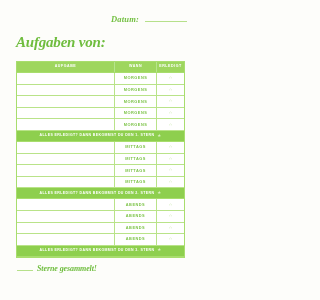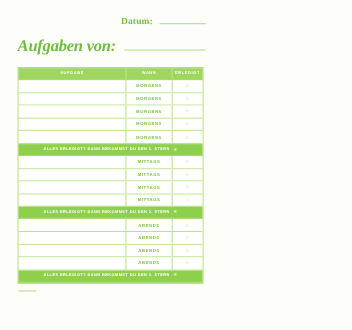--- a/index.html
+++ b/index.html
@@ -19,40 +19,42 @@
   .date-row {
     position: absolute;
     top: 14px;
     right: 13px;
     display: flex;
     align-items: baseline;
     gap: 6px;
   }
   .date-label {
     font-family: "Liberation Serif", serif;
+    font-style: italic;
     font-weight: bold;
     font-size: 8.5px;
     color: #74c043;
     letter-spacing: 0.2px;
   }
   .date-rule {
     width: 42px;
     height: 0;
     border-bottom: 1px solid #b6e08a;
   }
 
   
   .title-row {
     position: absolute;
     top: 34px;
     left: 16px;
     right: 13px;
     display: flex;
     align-items: baseline;
     gap: 7px;
+    flex-direction: column;
   }
   .title-text {
     font-family: "Liberation Serif", serif;
     font-style: italic;
     font-weight: bold;
     font-size: 15px;
     color: #6fbd3e;
     letter-spacing: -0.2px;
     white-space: nowrap;
   }
@@ -328,13 +330,14 @@
       </div>
     </div>
     <div class="banner-row">
       <span class="banner-text">ALLES ERLEDIGT? DANN BEKOMMST DU DEN 3. STERN</span>
       <span class="banner-star">★</span>
     </div>
   </div>
 
 <div class="footer">
   <span class="footer-rule"></span>
+  <span class="footer-text">Sterne gesammelt!</span>
 </div>
 
 </body></html>

